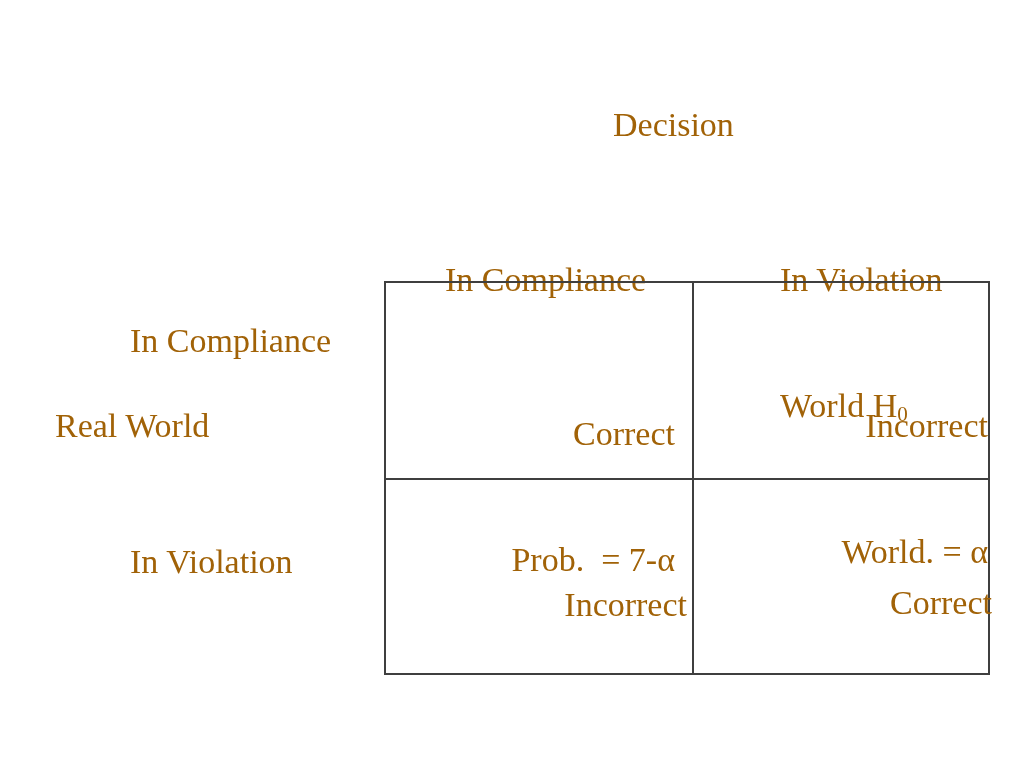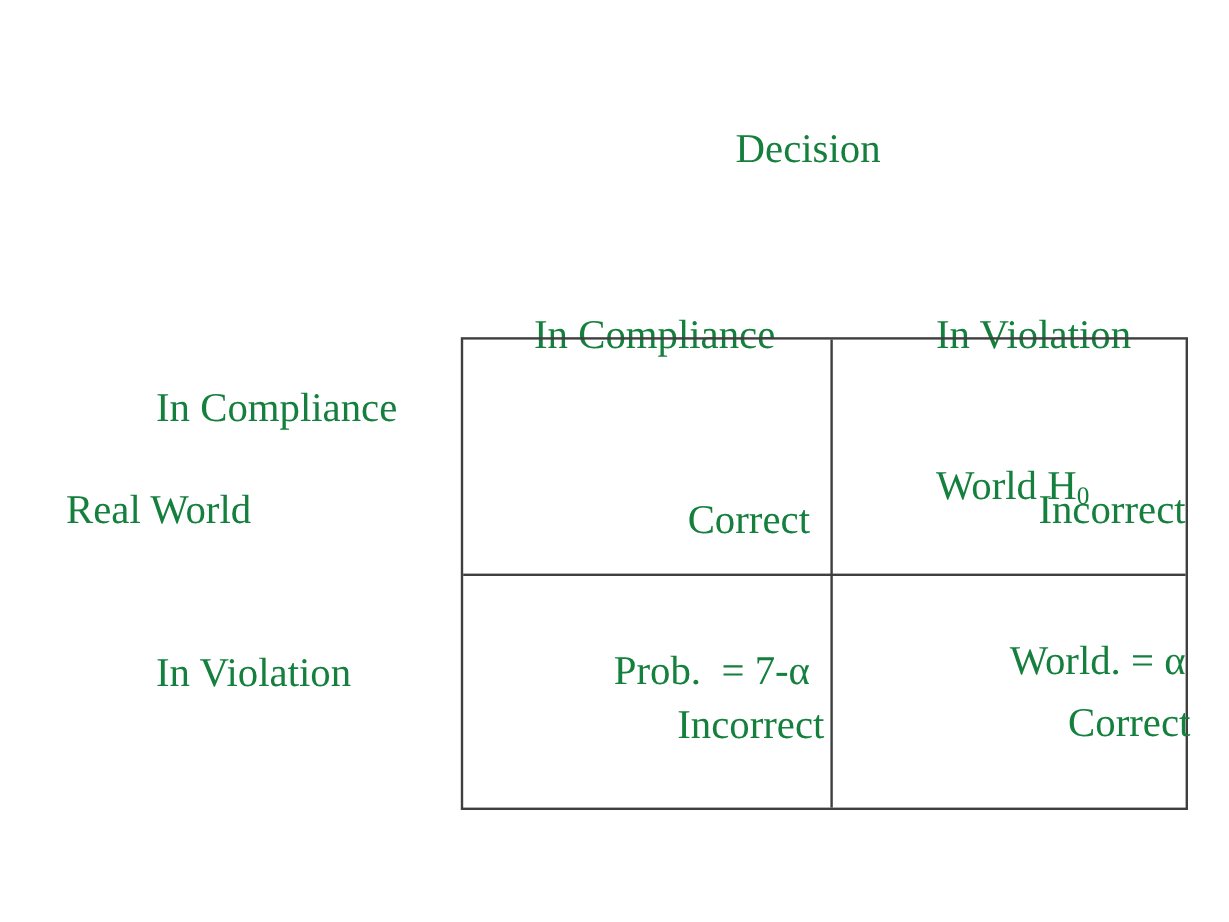--- a/index.html
+++ b/index.html
@@ -13,21 +13,21 @@
   .slide {
     position: relative;
     width: 1024px;
     height: 768px;
     background: #ffffff;
   }
   .txt {
     position: absolute;
     font-size: 34px;
     line-height: 42px;
-    color: #15803d;
+    color: #a16207;
     white-space: pre;
   }
   .center { text-align: right; }
   .sub {
     font-size: 62%;
     position: relative;
     top: 0.18em;
   }
   .matrix {
     position: absolute;

